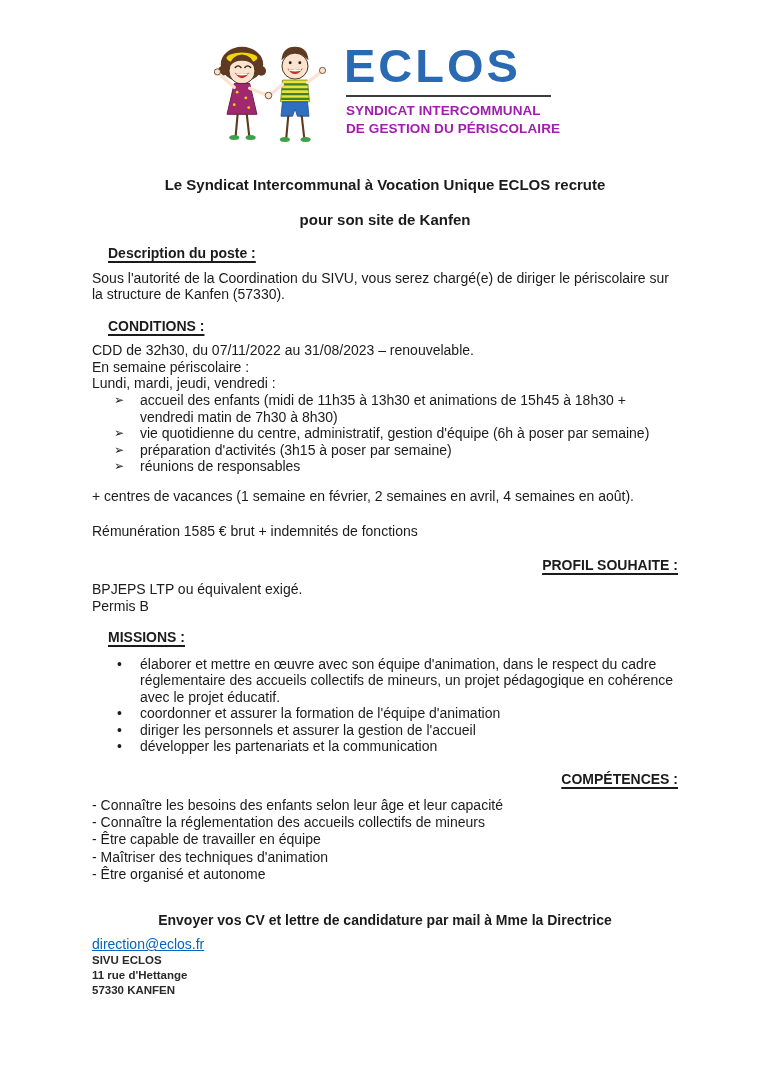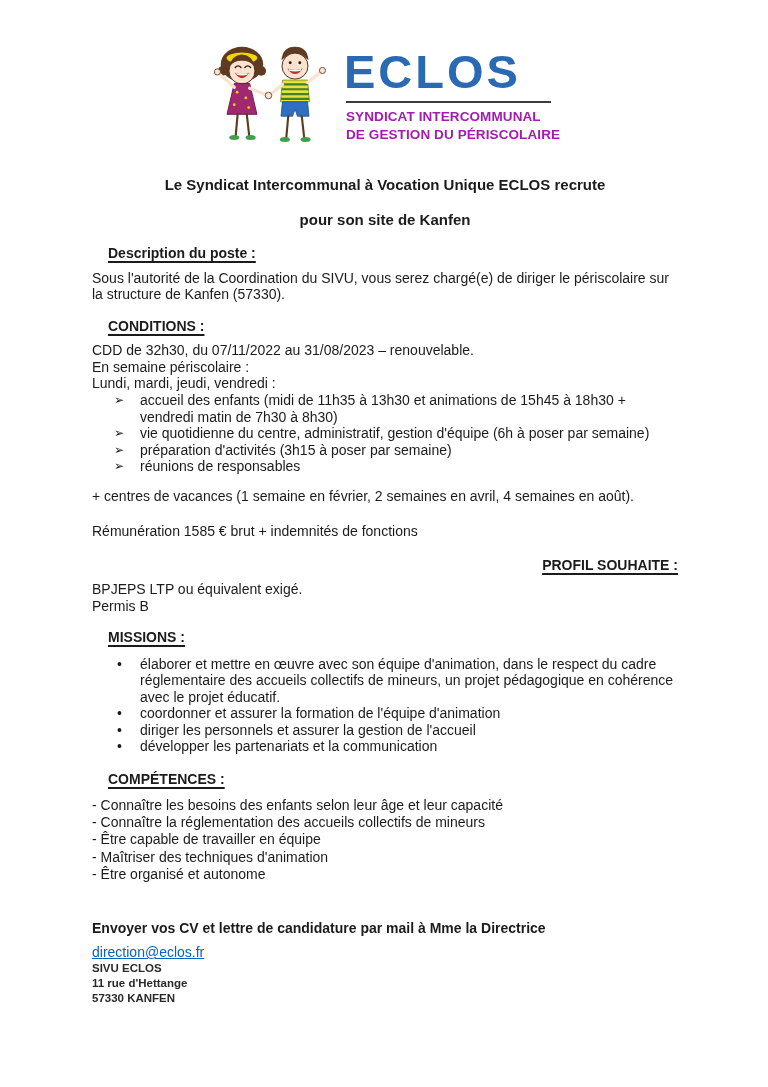--- a/index.html
+++ b/index.html
@@ -9,21 +9,21 @@
   }
   *{box-sizing:border-box;margin:0;padding:0;}
   html,body{background:#ffffff;}
   body{font-family:"Liberation Sans","DejaVu Sans",sans-serif;color:var(--text-color);}
   .page{
     position:relative;width:768px;height:1087px;background:#fff;margin:0 auto;
     padding:42px 90px 0 92px;overflow:hidden;
     font-size:14px;line-height:1.18;
   }
   
-  .logo-block{display:flex;justify-content:center;align-items:center;gap:12px;margin-left:-10px;}
+  .logo-block{display:flex;justify-content:center;gap:12px;margin-left:-10px;}
   .kids-svg{width:128px;height:108px;flex:0 0 auto;}
   .logo-text{width:212px;}
   .brand{
     color:var(--brand-blue);font-weight:bold;font-size:47px;letter-spacing:3px;
     line-height:1;margin-bottom:6px;
   }
   .logo-rule{height:2px;background:#3c3c3c;margin:0 0 5px 2px;width:205px;}
   .logo-sub{
     font-weight:bold;color:#a21caf;font-size:13.5px;line-height:1.35;
     letter-spacing:0.1px;white-space:nowrap;margin-left:2px;
@@ -33,35 +33,35 @@
   .doc-title{text-align:center;font-weight:bold;font-size:15px;margin-bottom:17px;}
   
   .hd{
     font-size:14px;font-weight:bold;
     text-decoration:underline;text-underline-offset:3px;text-decoration-thickness:1.5px;padding-left:16px;
   }
   .hd-description{margin-top:9px;margin-bottom:8px;}
   .hd-conditions{margin-top:15px;margin-bottom:8px;}
   .hd-profil{margin-top:17px;margin-bottom:8px;text-align:right;}
   .hd-missions{margin-top:15px;margin-bottom:10px;}
-  .hd-competences{margin-top:16px;margin-bottom:10px;}
+  .hd-competences{margin-top:16px;margin-bottom:10px;text-align:right;}
   .body-par{max-width:586px;}
   .plain-line{max-width:586px;}
   ul.marker-list{list-style:none;max-width:586px;}
   ul.marker-list li{display:flex;align-items:flex-start;}
   .arrow-list li{padding-left:22px;}
   .arrow-list .marker{flex:0 0 auto;width:26px;font-size:12px;line-height:1.37;}
   .dot-list li{padding-left:25px;}
   .dot-list .marker{flex:0 0 auto;width:23px;font-size:14px;line-height:1.18;}
   .marker-list .item-text{flex:1 1 auto;}
   .gap-plus{margin-top:13px;}
   .gap-remu{margin-top:19px;}
   .dash-list div{line-height:1.22;}
   
-  .apply-line{font-weight:bold;margin-top:37px;}
+  .apply-line{font-weight:bold;margin-top:29px;text-align:center;}
   .email-link{
     display:inline-block;margin-top:8px;color:var(--link-blue);
     text-decoration:underline;cursor:pointer;font-size:14px;
   }
   .address{font-weight:bold;font-size:11.5px;line-height:1.33;color:#2a2a2a;}
 </style>
 </head>
 <body>
 
 <div class="page">

